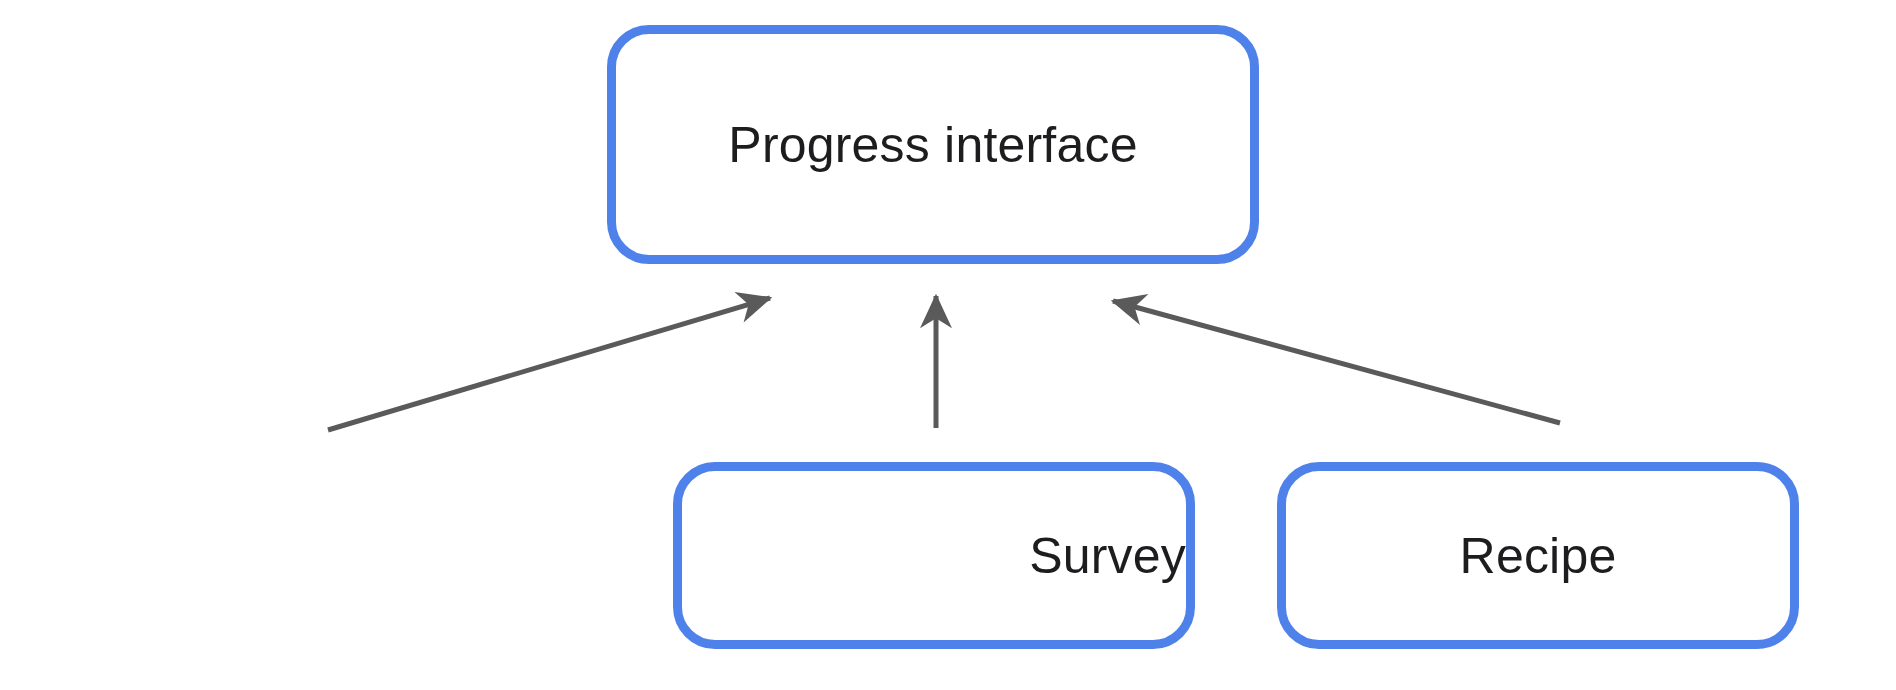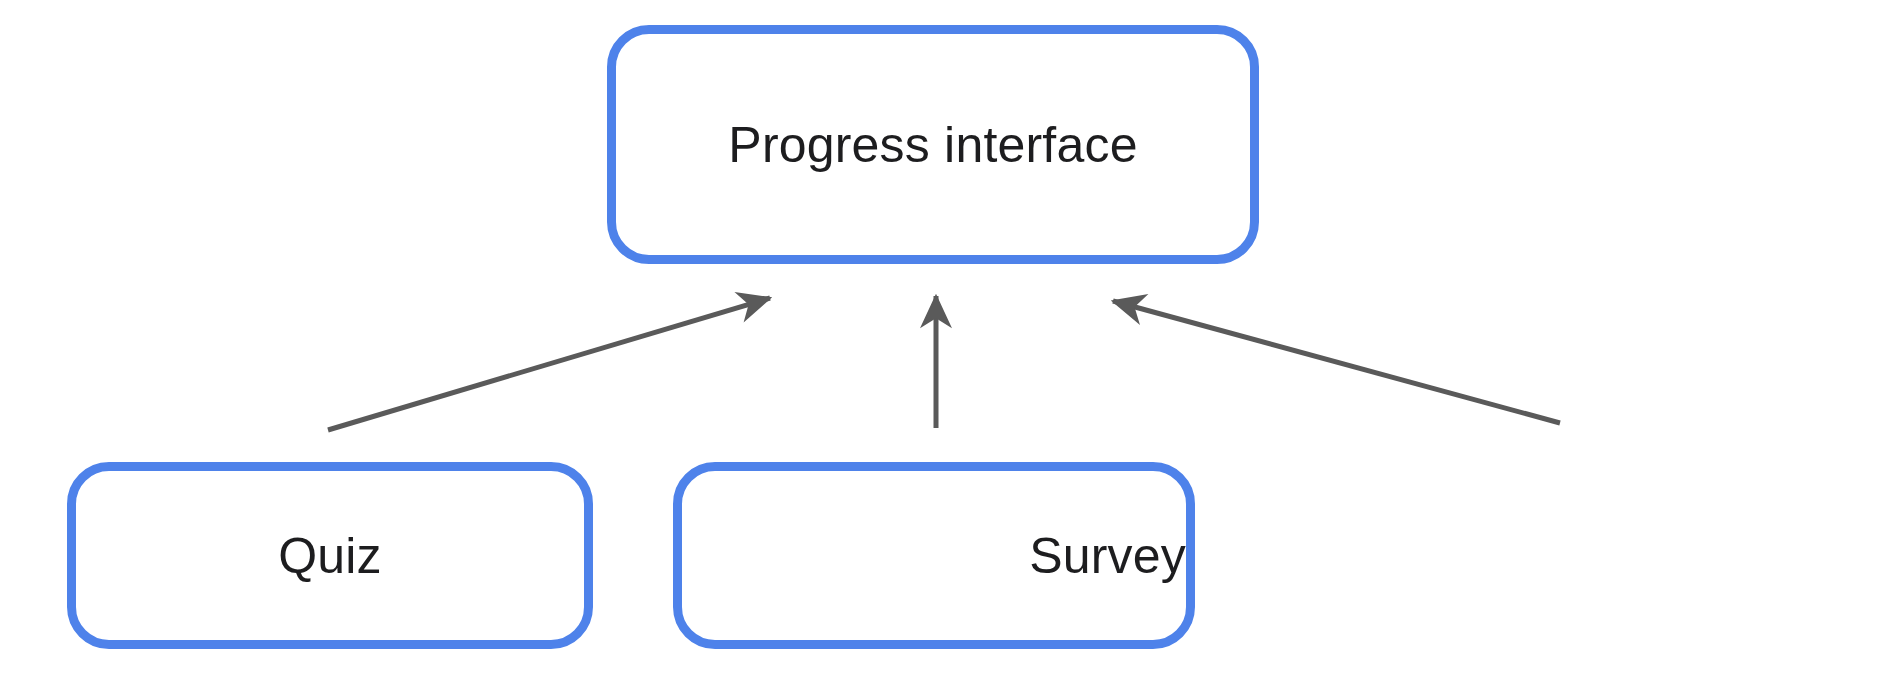--- a/index.html
+++ b/index.html
@@ -79,22 +79,22 @@
     </defs>
     <line x1="328" y1="430" x2="770" y2="298" stroke-width="5" marker-end="url(#arrowhead)" stroke="#5a5a5a"></line>
     <line x1="936" y1="428" x2="936" y2="296" stroke-width="5" marker-end="url(#arrowhead)" stroke="#5a5a5a"></line>
     <line x1="1560" y1="423" x2="1113" y2="301" stroke-width="5" marker-end="url(#arrowhead)" stroke="#5a5a5a"></line>
   </svg>
 
   <div class="node" id="node-progress-interface">
     <span class="node-label">Progress interface</span>
   </div>
 
-  <div class="node" id="node-quiz">
-    <span class="node-label">Quiz</span>
-  </div>
 
   <div class="node" id="node-survey">
     <span class="node-label">Survey</span>
   </div>
 
+  <div class="node" id="node-recipe">
+    <span class="node-label">Recipe</span>
+  </div>
 
 </div>
 
 </body></html>

